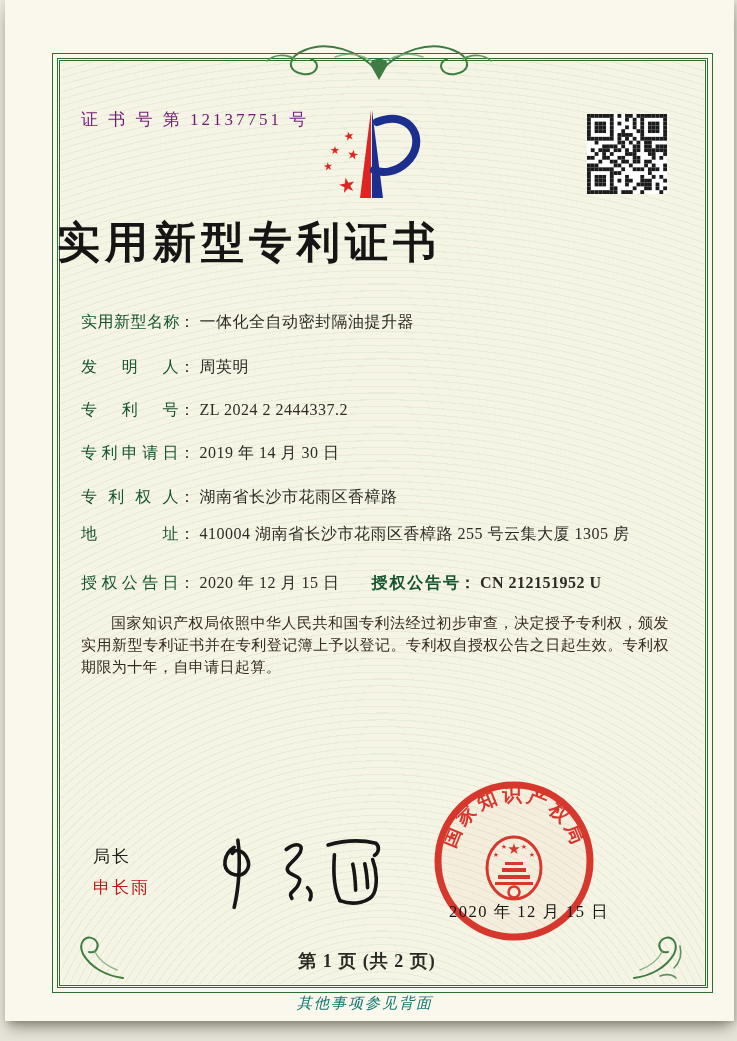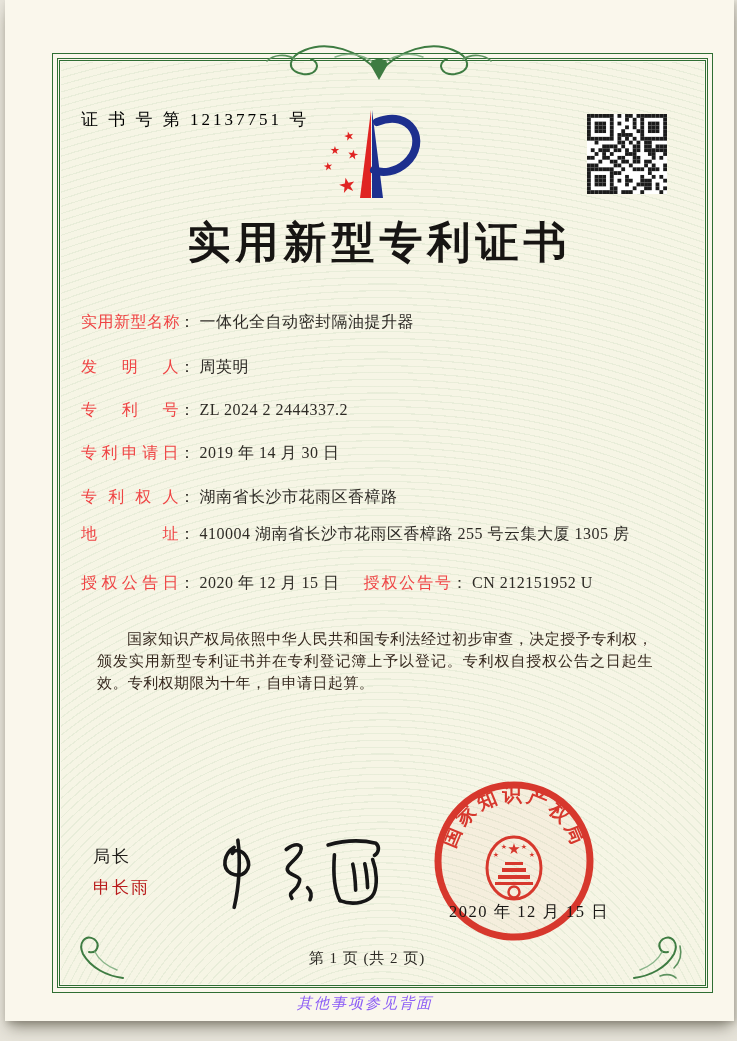--- a/index.html
+++ b/index.html
@@ -20,45 +20,45 @@
     outline-offset:4px;
   }
   .frame-bg{
     position:absolute;inset:1px;
     background-color:#f6f5e5;
     background-image:repeating-radial-gradient(140% 95% at 50% 115%,
       rgba(110,165,110,.10) 0 1.2px, rgba(0,0,0,0) 1.2px 7px);
   }
   .cert-number{
     position:absolute;left:76px;top:108px;
-    font-size:17px;color:#000000;letter-spacing:3px;white-space:nowrap;
+    font-size:17px;color:#701a75;letter-spacing:3px;white-space:nowrap;
   }
   .title{
-    position:absolute;left:52px;top:214px;width:645px;text-align:center;
+    position:absolute;left:52px;top:214px;width:645px;
     font-size:43px;font-weight:bold;color:#171513;letter-spacing:5px;white-space:nowrap;
   }
   .fields{position:absolute;left:76px;top:304px;width:590px;}
   .row{position:absolute;left:0;font-size:16px;color:#2e2b26;white-space:nowrap;letter-spacing:.5px;}
-  .flabel{display:inline-block;width:98px;text-align:justify;text-align-last:justify;color:#ef4444;}
+  .flabel{display:inline-block;width:98px;text-align:justify;text-align-last:justify;color:#14532d;}
   .colon{margin:0 1px 0 0;}
   .fvalue{margin-left:3px;text-align:right;}
-  .pair2{margin-left:24px;}
+  .pair2{margin-left:32px;font-weight:bold;}
   .pair2 .flabel{width:88px;}
   .paras{position:absolute;left:76px;top:612px;width:588px;}
-  .paras p{margin:16px;text-indent:2em;font-size:15px;line-height:22px;
+  .paras p{margin:0;text-indent:2em;font-size:15px;line-height:22px;
     text-align:justify;color:#36291f;letter-spacing:.4px;}
   .signoff-title{position:absolute;left:88px;top:845px;font-size:17px;color:#22201c;letter-spacing:2px;}
   .signoff-name{position:absolute;left:88px;top:876px;font-size:17px;color:#b91c1c;letter-spacing:2px;}
   .signature{position:absolute;left:196px;top:833px;}
   .seal{position:absolute;left:420px;top:772px;}
   .seal-date{position:absolute;left:444px;top:901px;font-size:16.5px;color:#191715;letter-spacing:1.5px;white-space:nowrap;}
   .page-info{position:absolute;left:52px;top:949px;width:620px;text-align:center;
-    font-size:15px;color:#2c2a25;letter-spacing:1px;}
+    font-size:18px;color:#2c2a25;letter-spacing:1px;font-weight:bold;}
   .back-note{position:absolute;left:0;top:994px;width:720px;text-align:center;
-    font-size:15px;font-style:italic;color:#8b5cf6;letter-spacing:2px;}
+    font-size:15px;font-style:italic;color:#0f766e;letter-spacing:2px;}
   .logo{position:absolute;left:306px;top:102px;}
   .qr{position:absolute;left:582px;top:114px;}
   .flourish-top{position:absolute;left:254px;top:33px;}
   .flourish-bl{position:absolute;left:58px;top:922px;transform:scaleX(-1);}
   .flourish-br{position:absolute;left:625px;top:922px;}
 </style>
 </head>
 <body>
 
 <div class="paper">

